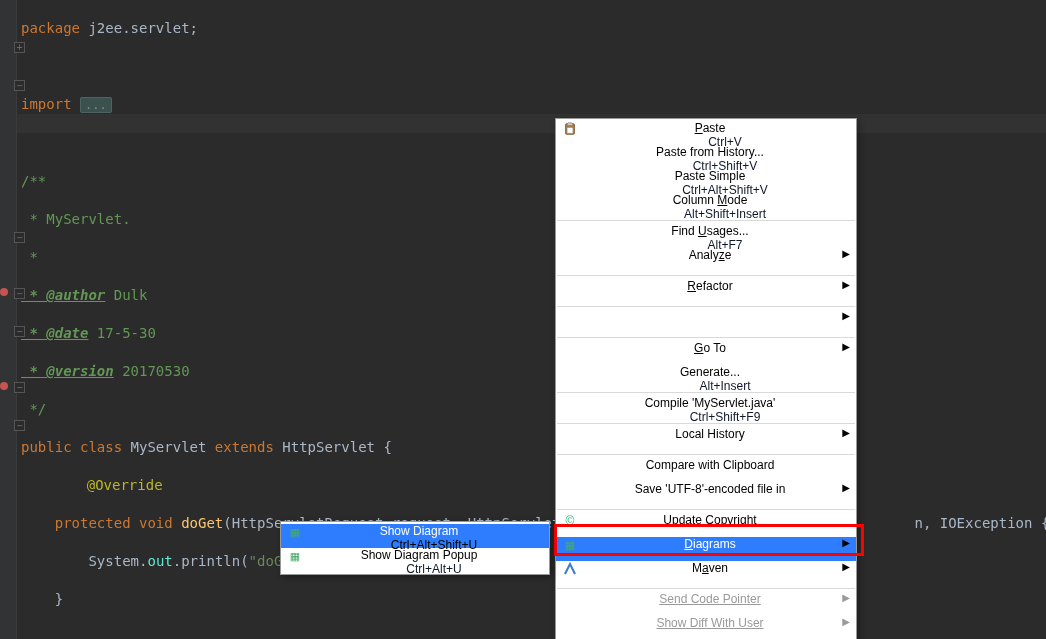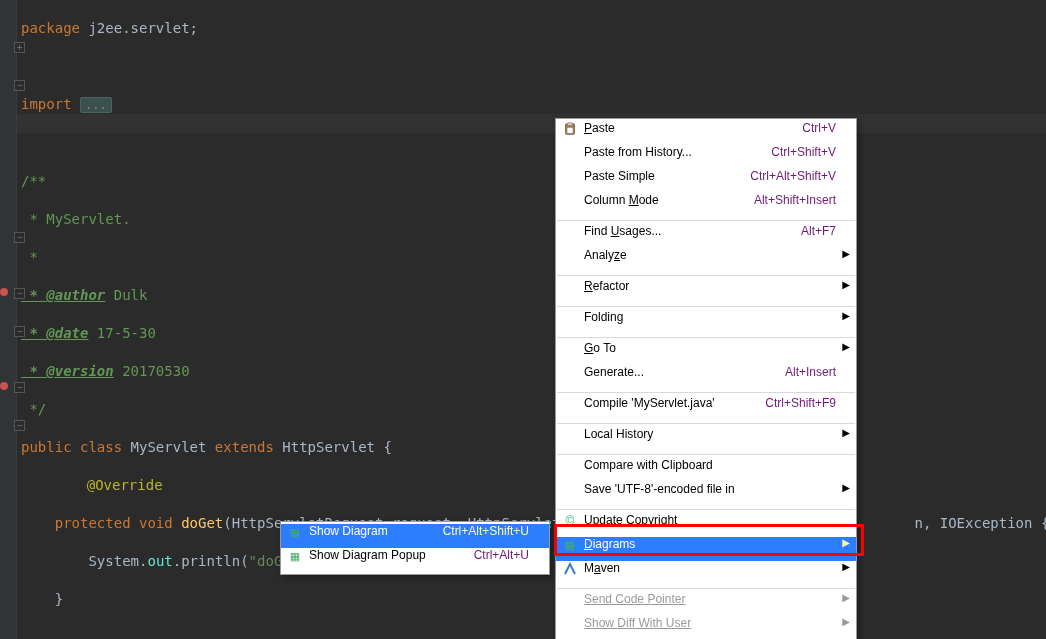--- a/index.html
+++ b/index.html
@@ -86,43 +86,44 @@
     background: #fff;
     border: 1px solid #999;
     box-shadow: 2px 2px 6px rgba(0,0,0,0.35);
     font-family: Tahoma, Arial, sans-serif;
     font-size: 12px;
     color: #000;
     padding: 2px 0;
   }
   .menu-item {
     display: flex;
-    align-items: flex-start;
+    align-items: center;
     height: 24px;
     padding: 0 20px 0 28px;
     position: relative;
     white-space: nowrap;
     cursor: default;
+    flex-direction: column;
   }
   .menu-item .label { flex: 1; }
-  .menu-item .shortcut { color: #701a75; margin-left: 30px; }
+  .menu-item .shortcut { color: #0f172a; margin-left: 30px; }
   .menu-item .arrow {
     position: absolute;
     right: 6px;
     font-size: 10px;
     color: #000;
   }
   .menu-item.disabled { color: #9a9a9a; text-decoration: underline; }
   .menu-item.disabled .arrow { color: #9a9a9a; }
   .menu-item.selected {
     background: #2f7dff;
     color: #fff;
   }
   .menu-item.selected .arrow,
-  .menu-item.selected .shortcut { color: #fef9c3; }
+  .menu-item.selected .shortcut { color: #000000; }
   .menu-sep {
     height: 1px;
     margin: 3px 1px;
     background: #d9d9d9;
   }
   .menu-item .icon {
     position: absolute;
     left: 6px;
     width: 16px;
     height: 16px;
@@ -221,21 +222,20 @@
     <span class="label"><span>Analy</span><u class="mn">z</u><span>e</span></span>
     <span class="arrow">▶</span>
   </div>
   <div class="menu-sep"></div>
   <div class="menu-item">
     <span class="label"><u class="mn">R</u><span>efactor</span></span>
     <span class="arrow">▶</span>
   </div>
   <div class="menu-sep"></div>
   <div class="menu-item">
-    <span class="label">Folding</span>
     <span class="arrow">▶</span>
   </div>
   <div class="menu-sep"></div>
   <div class="menu-item">
     <span class="label"><u class="mn">G</u><span>o To</span></span>
     <span class="arrow">▶</span>
   </div>
   <div class="menu-item">
     <span class="label">Generate...</span>
     <span class="shortcut">Alt+Insert</span>

